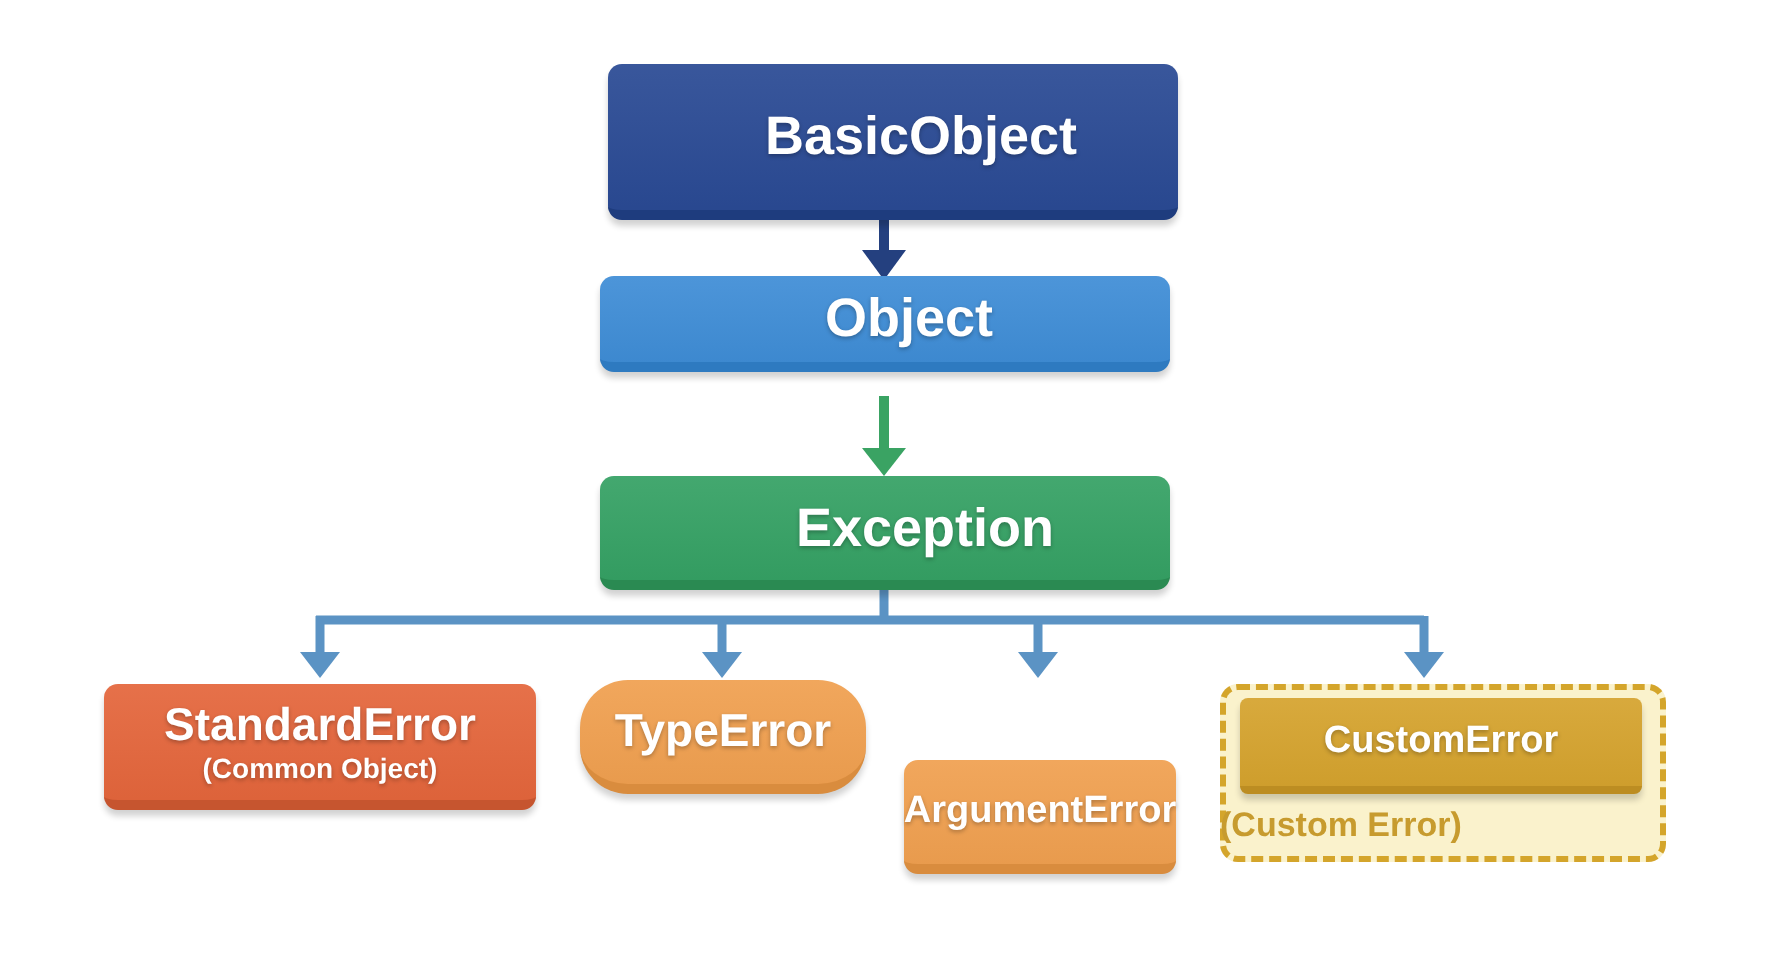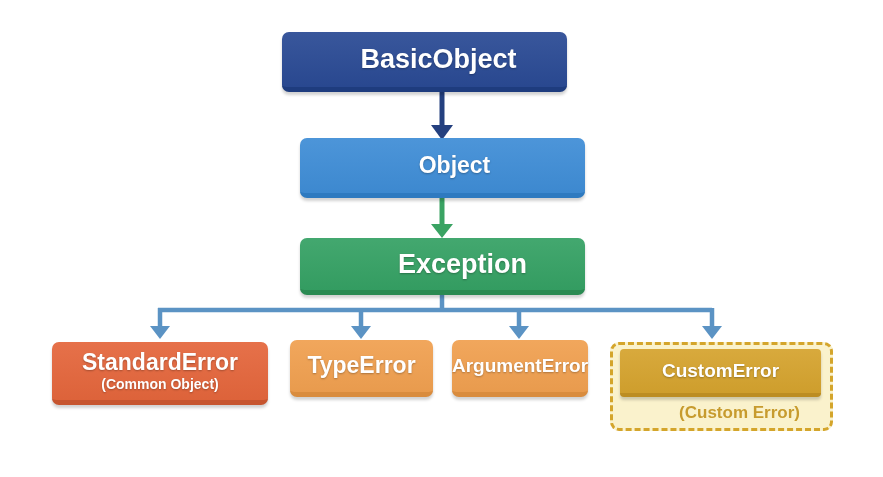--- a/index.html
+++ b/index.html
@@ -27,28 +27,28 @@
     flex-direction: column;
     align-items: center;
     justify-content: center;
     text-align: center;
     text-shadow: 0 1px 2px rgba(0,0,0,0.28);
     box-shadow: 0 3px 3px rgba(0,0,0,0.18);
     background-image: linear-gradient(rgba(255,255,255,0.07), rgba(0,0,0,0.03));
     line-height: 1.12;
   }
   .node-basicobject {
-    left: 282px; top: 32px; width: 285px; height: 60px;
+    left: 304px; top: 32px; width: 285px; height: 78px;
     font-size: 27px;
     border-bottom: 5px solid #1e3c7e;
     padding-left: 28px;
   }
   .node-object {
-    left: 300px; top: 138px; width: 285px; height: 60px;
-    font-size: 23px;
+    left: 300px; top: 138px; width: 285px; height: 48px;
+    font-size: 27px;
     border-bottom: 5px solid #2e7ac0;
     padding-left: 24px;
   }
   .node-exception {
     left: 300px; top: 238px; width: 285px; height: 57px;
     font-size: 27px;
     border-bottom: 5px solid #2a8a52;
     padding-left: 40px;
   }
   .node-standarderror {
@@ -79,21 +79,21 @@
     border-radius: 4px;
   }
   .sublabel {
     font-size: 14px;
     font-weight: bold;
     margin-top: 1px;
   }
   .custom-sublabel {
     position: absolute;
     left: 610px; top: 403px; width: 190px;
-    text-align: right;
+    text-align: left;
     font-size: 17px;
     font-weight: bold;
     text-shadow: none;
   }
 </style>
 </head>
 <body>
 
 <div class="canvas">
 
@@ -128,25 +128,25 @@
 
   <div class="node node-exception" style="background-color: rgb(53, 161, 100);">
     <span>Exception</span>
   </div>
 
   <div class="node node-standarderror" style="background-color: rgb(228, 102, 60);">
     <span>StandardError</span>
     <span class="sublabel">(Common Object)</span>
   </div>
 
-  <div class="node node-typeerror" style="background-color: rgb(240, 160, 80);">
+  <div class="node node-typeerror" style="background-color: rgb(240, 160, 80); border-radius: 24px;">
     <span>TypeError</span>
   </div>
 
-  <div class="node node-argumenterror" style="background-color: rgb(240, 160, 80);">
+  <div class="node node-argumenterror" style="background-color: rgb(240, 160, 80); margin-top: 40px;">
     <span>ArgumentError</span>
   </div>
 
   <div class="custom-container" style="background-color: rgb(250, 242, 204); border-color: rgb(212, 165, 43);"></div>
 
   <div class="node node-customerror" style="background-color: rgb(213, 163, 46);">
     <span>CustomError</span>
   </div>
 
   <div class="custom-sublabel" style="color: rgb(199, 155, 46);">(Custom Error)</div>

